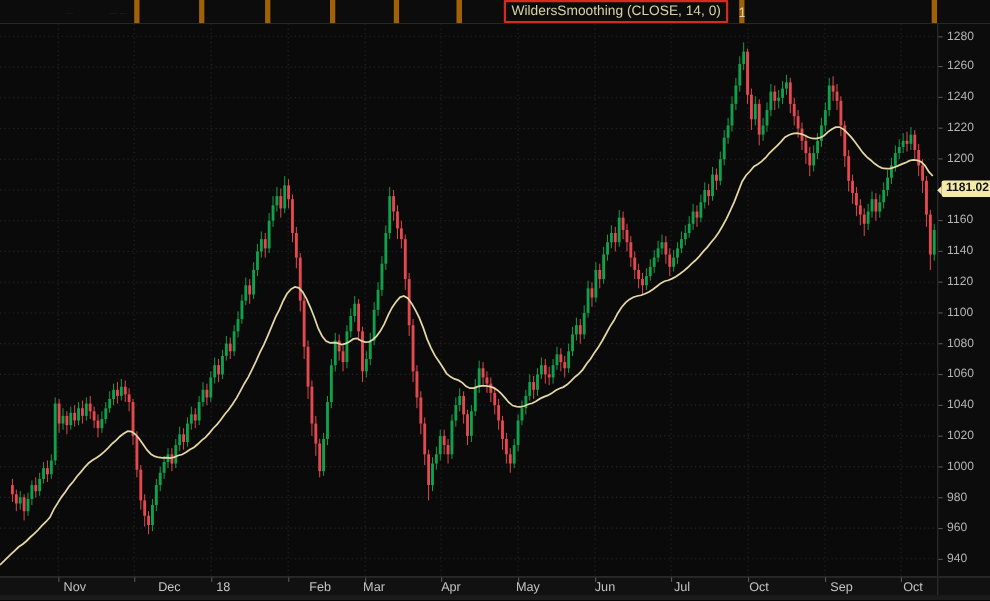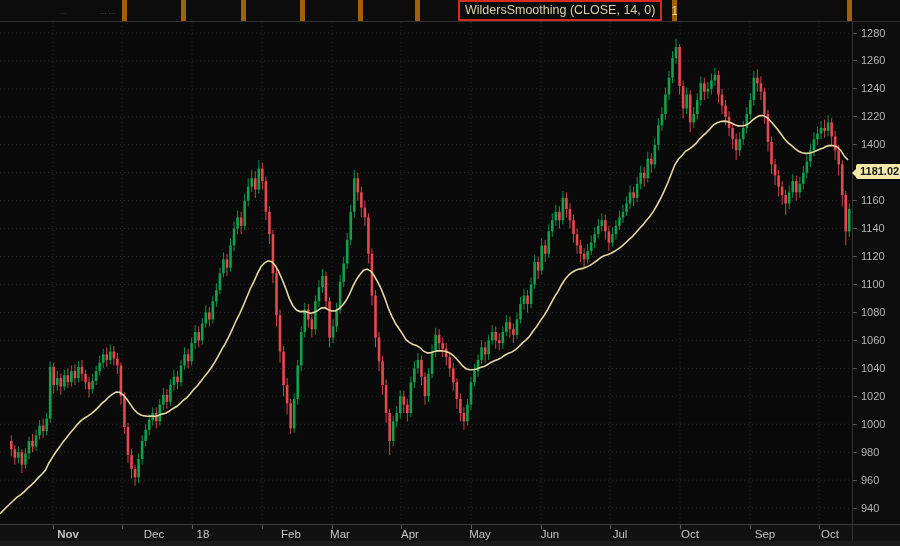--- a/index.html
+++ b/index.html
@@ -580,21 +580,21 @@
     <div id="price-tag" style="top: 141.785px; background: rgb(243, 233, 169);">1181.02</div>
   <div class="ytick" style="top: 11px;"></div>
       <div class="ylab" style="top: 4.5px;">1280</div>
       <div class="ytick" style="top: 38px;"></div>
       <div class="ylab" style="top: 32.442px;">1260</div>
       <div class="ytick" style="top: 66px;"></div>
       <div class="ylab" style="top: 60.384px;">1240</div>
       <div class="ytick" style="top: 94px;"></div>
       <div class="ylab" style="top: 88.326px;">1220</div>
       <div class="ytick" style="top: 122px;"></div>
-      <div class="ylab" style="top: 116.268px;">1400</div>
+      <div class="ylab" style="top: 116.268px;">1200</div>
       <div class="ytick" style="top: 178px;"></div>
       <div class="ylab" style="top: 172.152px;">1160</div>
       <div class="ytick" style="top: 206px;"></div>
       <div class="ylab" style="top: 200.094px;">1140</div>
       <div class="ytick" style="top: 234px;"></div>
       <div class="ylab" style="top: 228.036px;">1120</div>
       <div class="ytick" style="top: 262px;"></div>
       <div class="ylab" style="top: 255.978px;">1100</div>
       <div class="ytick" style="top: 290px;"></div>
       <div class="ylab" style="top: 283.92px;">1080</div>
@@ -620,21 +620,21 @@
       <div class="xtick" style="left: 192px;"></div>
       <div class="xtick" style="left: 262px;"></div>
       <div class="xtick" style="left: 332px;"></div>
       <div class="xtick" style="left: 401px;"></div>
       <div class="xtick" style="left: 471px;"></div>
       <div class="xtick" style="left: 541px;"></div>
       <div class="xtick" style="left: 610px;"></div>
       <div class="xtick" style="left: 680px;"></div>
       <div class="xtick" style="left: 750px;"></div>
       <div class="xtick" style="left: 819px;"></div>
-      <div class="xlab" style="left: 68px; font-weight: bold;">Nov</div>
+      <div class="xlab" style="left: 68px;">Nov</div>
       <div class="xlab" style="left: 138px; margin-left: 16px;">Dec</div>
       <div class="xlab" style="left: 203px;">18</div>
       <div class="xlab" style="left: 275px; margin-left: 16px;">Feb</div>
       <div class="xlab" style="left: 340px;">Mar</div>
       <div class="xlab" style="left: 410px;">Apr</div>
       <div class="xlab" style="left: 480px;">May</div>
       <div class="xlab" style="left: 550px;">Jun</div>
       <div class="xlab" style="left: 620px;">Jul</div>
       <div class="xlab" style="left: 690px;">Oct</div>
       <div class="xlab" style="left: 765px;">Sep</div>

